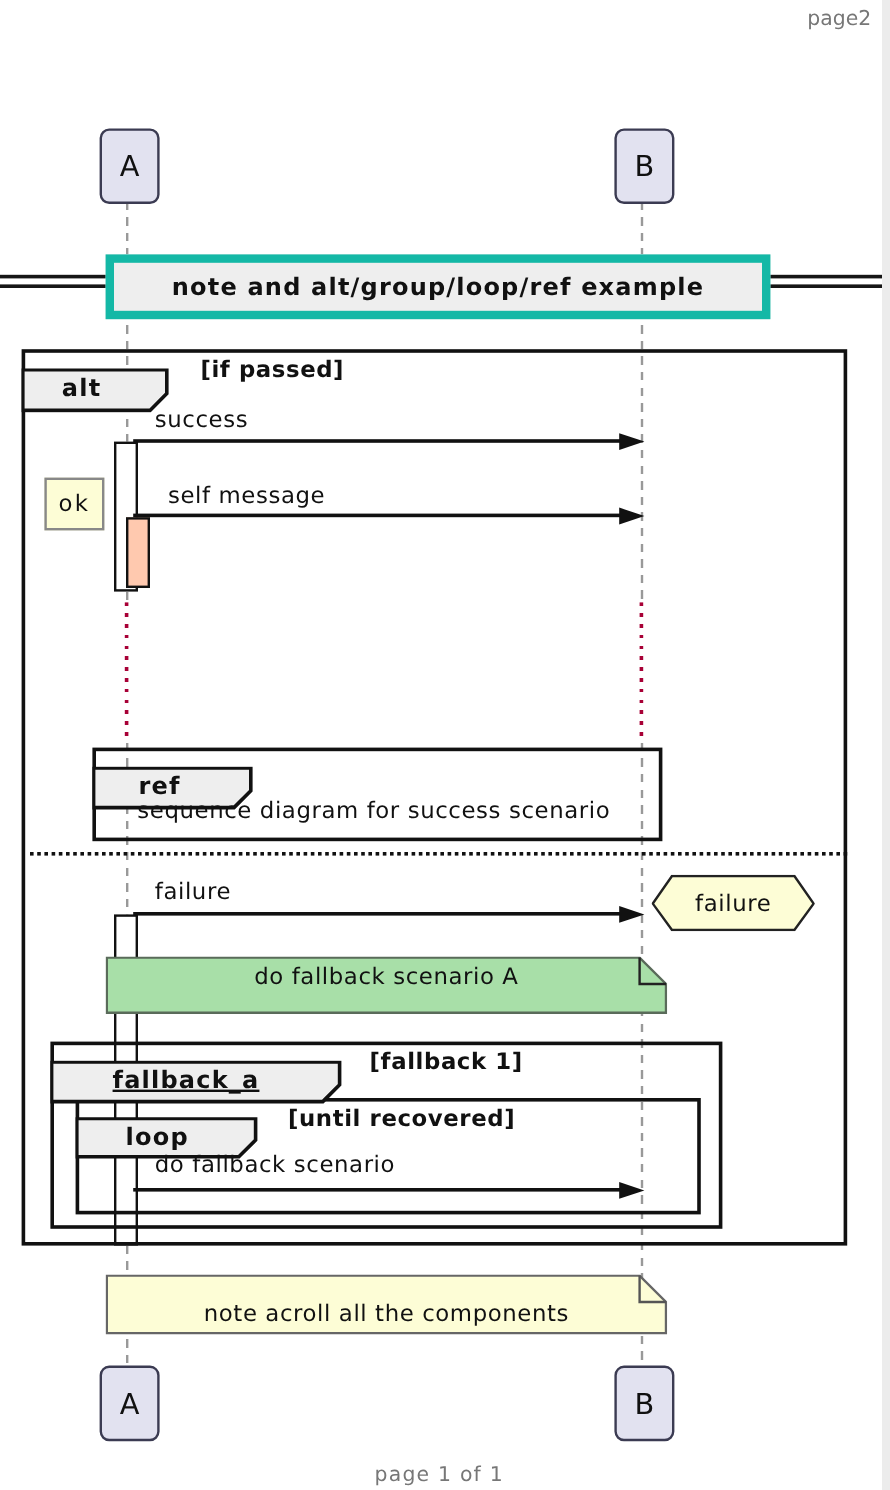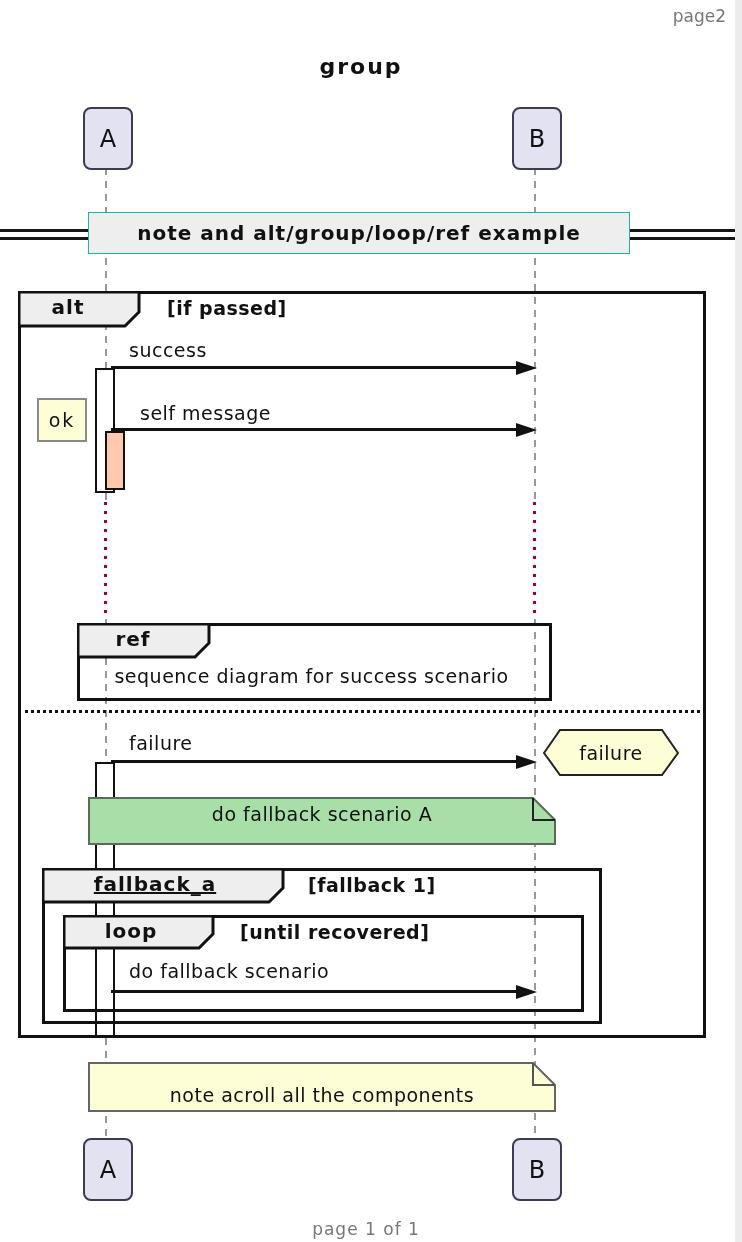--- a/index.html
+++ b/index.html
@@ -14,50 +14,49 @@
   .ll{position:absolute;width:2px;background:repeating-linear-gradient(to bottom,#999 0 7px,transparent 7px 13px);}
   .llred{position:absolute;width:3px;background:repeating-linear-gradient(to bottom,#A80036 0 3px,transparent 3px 9px);}
   
   .pbox{
     position:absolute;width:46px;height:59px;background:#E2E2F0;
     border:2px solid #3b3b52;border-radius:8px;display:flex;align-items:center;justify-content:center;
     font-size:24px;z-index:4;
   }
   
   .frame{position:absolute;border:3px solid #111;background:transparent;z-index:3;}
-  .pent{position:absolute;z-index:4;}
+  .pent{position:absolute;z-index:4;margin-top:16px;}
   .pent svg{display:block;}
   .pent-label{position:absolute;top:4px;left:0;text-align:center;font-weight:bold;font-size:20px;letter-spacing:1px;}
   .cond{position:absolute;font-weight:bold;font-size:19px;letter-spacing:.5px;z-index:4;}
   
   .msg{position:absolute;font-size:19px;letter-spacing:.5px;z-index:5;}
   .aline{position:absolute;height:0;border-top:3px solid #111;z-index:5;}
   .ahead{position:absolute;width:0;height:0;border-left:21px solid #111;border-top:7px solid transparent;border-bottom:7px solid transparent;z-index:5;}
   
   .act{position:absolute;border:2px solid #111;z-index:2;}
   
   .notewrap{position:absolute;z-index:4;}
   .note-text{position:absolute;left:0;top:0;width:100%;height:100%;display:flex;align-items:center;justify-content:center;font-size:19px;letter-spacing:.5px;}
   .muted{color:#777;}
   .divline{position:absolute;left:0;width:742px;height:3px;background:#161616;z-index:1;}
   #divider-box{
     position:absolute;left:88px;top:212px;width:540px;height:40px;background:#EEEEEE;
-    border:1px solid #14b8a6;display:flex;align-items:center;justify-content:center;
+    border:7px solid #14b8a6;display:flex;align-items:center;justify-content:center;
     font-weight:bold;font-size:20px;letter-spacing:1px;z-index:4;
   }
   #else-line{position:absolute;left:18px;top:710px;width:688px;height:0;border-top:3px dotted #111;z-index:3;}
   #scrollbar{position:absolute;right:0;top:0;width:7px;height:1242px;background:#ececec;z-index:6;}
 </style>
 </head>
 <body>
 
 <div id="canvas">
 
   <div class="abs muted nowrap" style="top:6px;right:16px;font-size:17px;margin-left:23px;">page2</div>
-  <div class="abs nowrap" style="top:54px;left:0;width:722px;text-align:center;font-weight:bold;font-size:22px;letter-spacing:2px;">group</div>
 
   <div class="ll" style="left:105px;top:168px;height:44px;"></div>
   <div class="ll" style="left:105px;top:258px;height:111px;"></div>
   <div class="ll" style="left:105px;top:493px;height:9px;"></div>
   <div class="ll" style="left:105px;top:619px;height:144px;"></div>
   <div class="ll" style="left:105px;top:1038px;height:100px;"></div>
   <div class="ll" style="left:534px;top:168px;height:44px;"></div>
   <div class="ll" style="left:534px;top:258px;height:244px;"></div>
   <div class="ll" style="left:534px;top:619px;height:519px;"></div>
 

